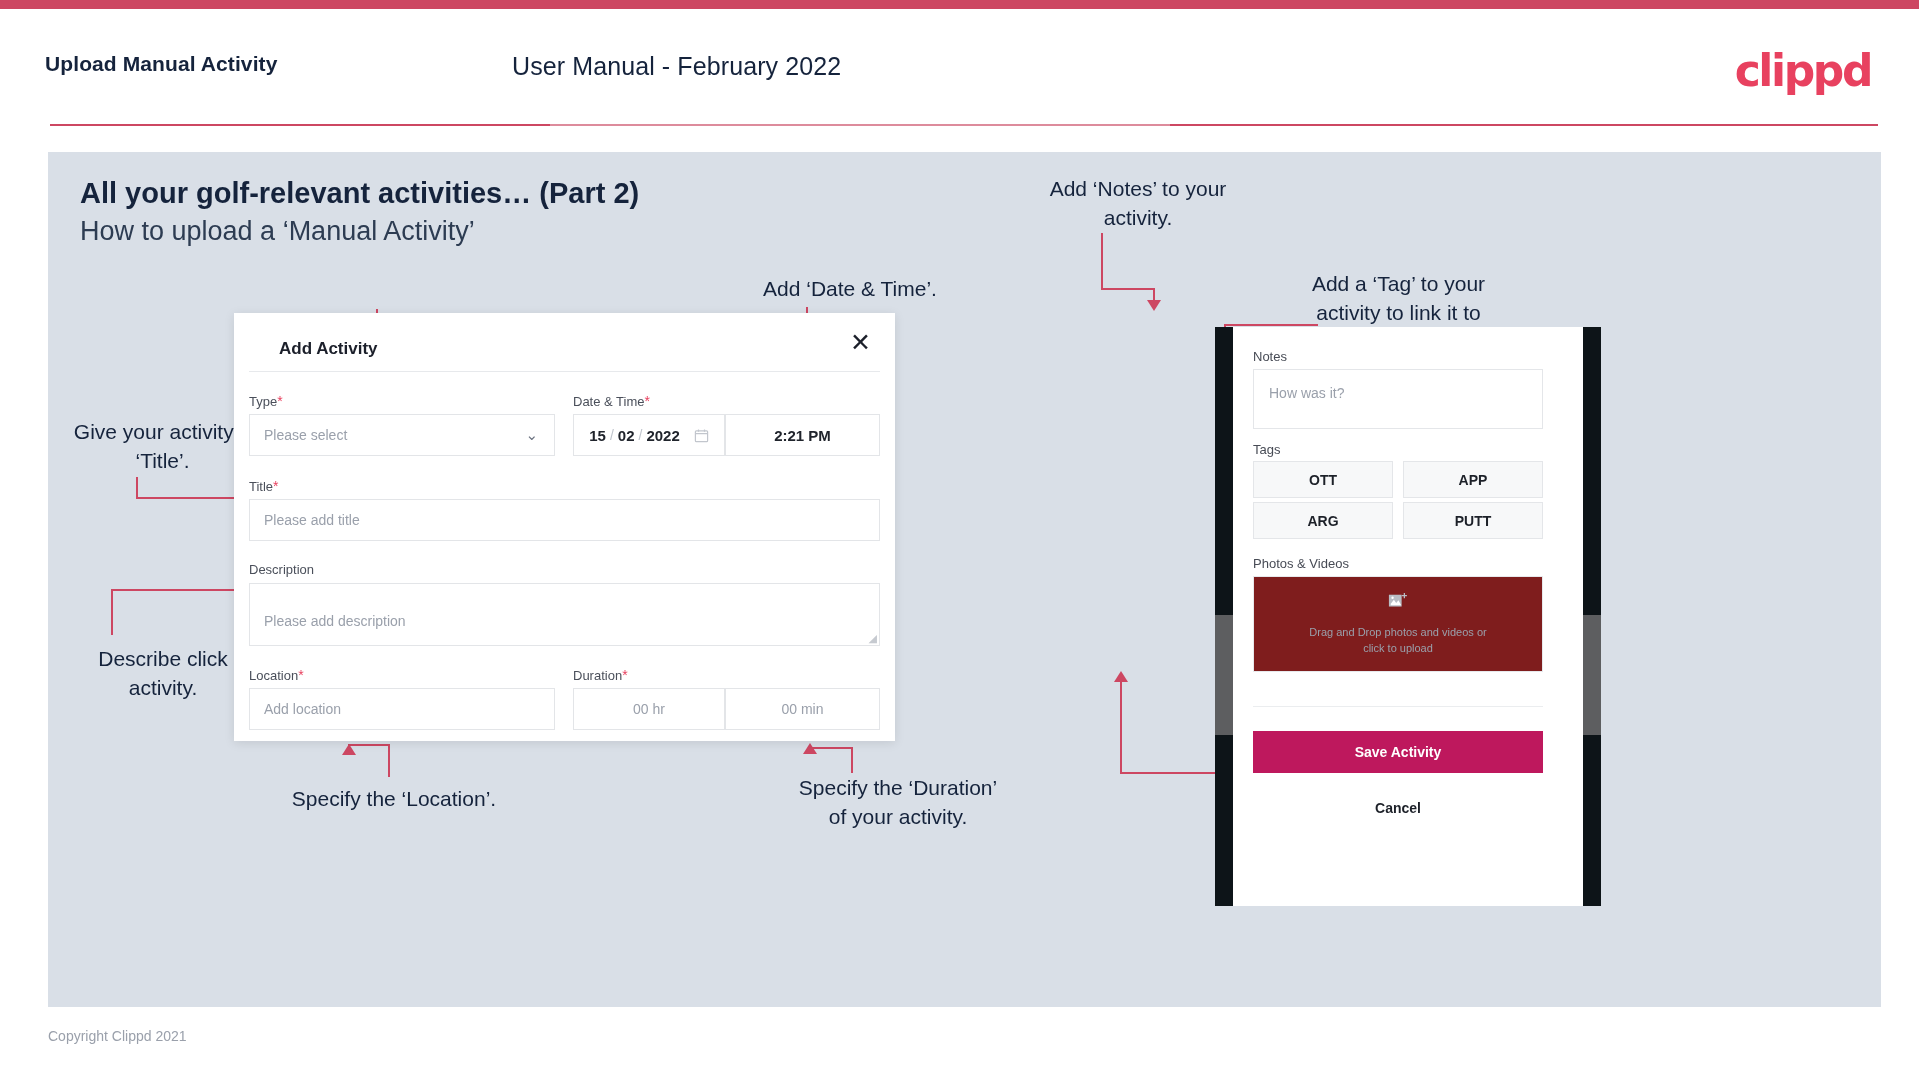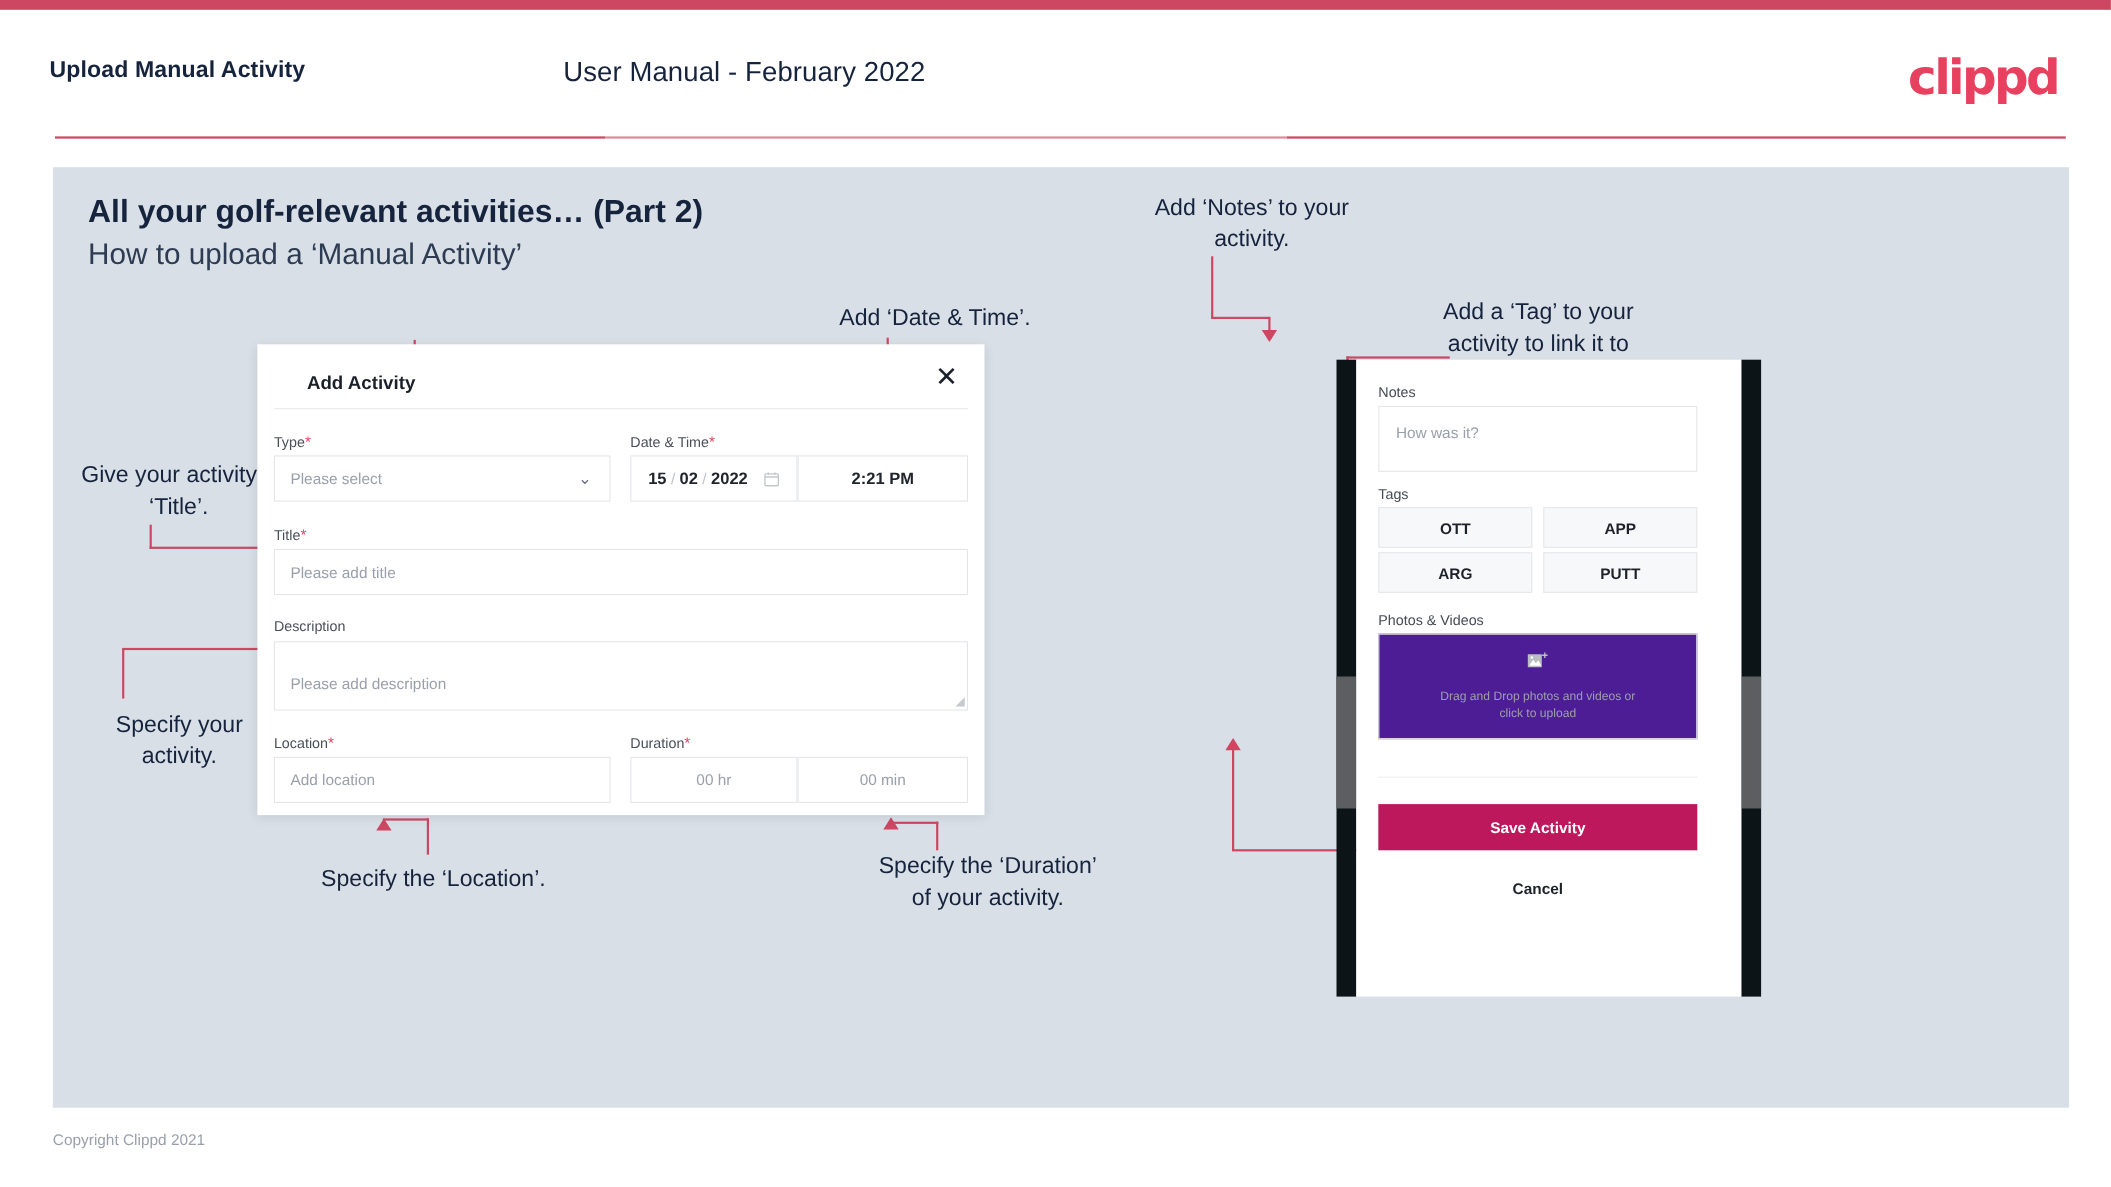--- a/index.html
+++ b/index.html
@@ -124,21 +124,21 @@
   }
   .p-placeholder {
     position: absolute; font-size: 14px; color: #9aa0ab;
   }
   .tag-btn {
     position: absolute; border: 1px solid #e4e6e9; background: #f7f8f9;
     display: flex; align-items: center; justify-content: center;
     font-size: 14px; font-weight: 700; color: #1d2129; cursor: pointer;
   }
   .drop-zone {
-    position: absolute; border: 1px solid #e7e9ec; background: #4c1d95;
+    position: absolute; border: 1px solid #e7e9ec; background: #7f1d1d;
     display: flex; flex-direction: column; align-items: center; justify-content: center;
     gap: 8px; cursor: pointer;
   }
   .drop-txt { font-size: 11px; color: #9aa0ab; text-align: center; line-height: 16px; }
   .p-divider { position: absolute; height: 1px; background: #ebedef; }
   .save-btn {
     position: absolute; background: #be185d; color: #fff;
     display: flex; align-items: center; justify-content: center;
     font-size: 14px; font-weight: 700; cursor: pointer;
   }
@@ -170,21 +170,21 @@
   <div class="hdr-rule" style="left:1170px;width:708px;"></div>
 
   <div class="body-panel">
 
     <div class="slide-title">All your golf-relevant activities… (Part 2)</div>
     <div class="slide-subtitle">How to upload a ‘Manual Activity’</div>
 
     <div class="anno" style="left:672px; top:122px; width:260px;">Add ‘Date &amp; Time’.</div>
     <div class="anno" style="left:2px; top:265px; width:225px;">Give your activity a
 ‘Title’.</div>
-    <div class="anno" style="left:5px; top:492px; width:220px;">Specify your
+    <div class="anno" style="left:5px; top:492px; width:220px;">Describe click
 activity.</div>
     <div class="anno" style="left:700px; top:621px; width:300px;">Specify the ‘Duration’
 of your activity.</div>
     <div class="anno" style="left:196px; top:632px; width:300px;">Specify the ‘Location’.</div>
     <div class="anno" style="left:940px; top:22px; width:300px;">Add ‘Notes’ to your
 activity.</div>
     <div class="anno" style="left:1233px; top:117px; width:235px;">Add a ‘Tag’ to your
 activity to link it to
 the part of the
 game you’re trying

